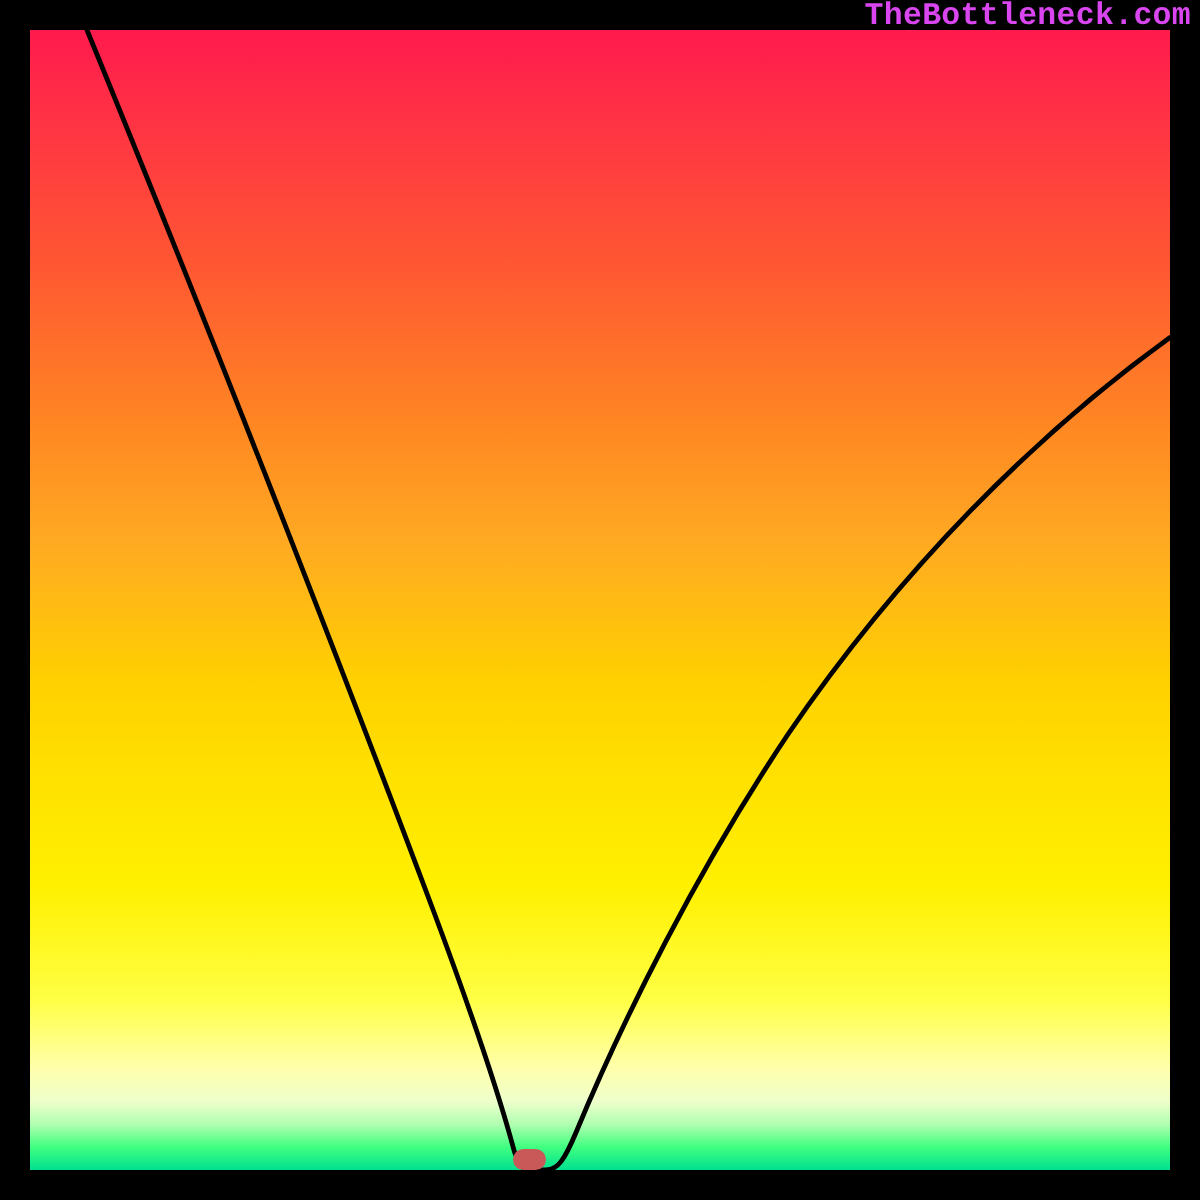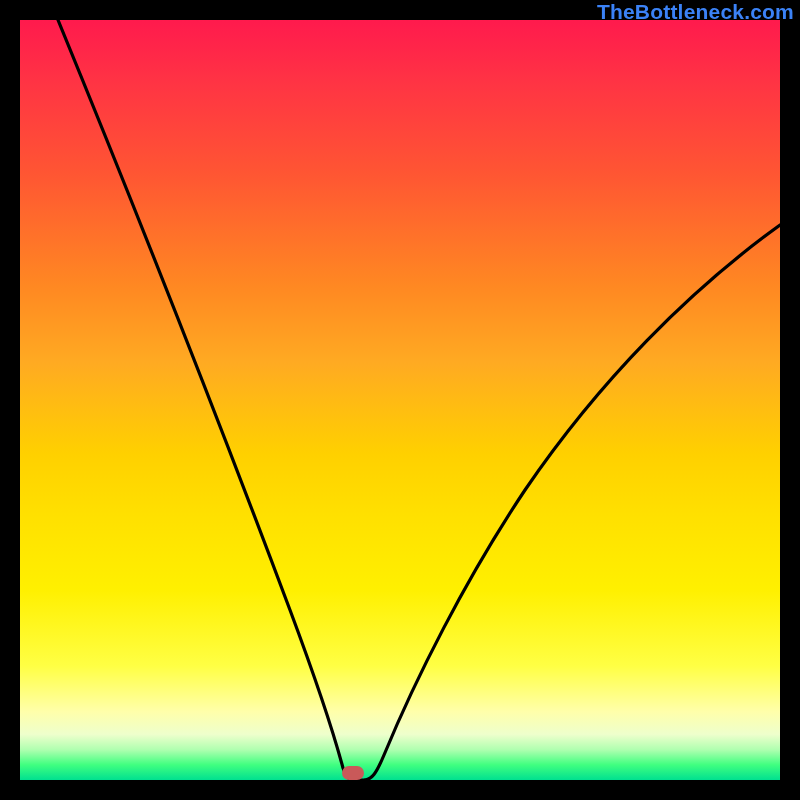--- a/index.html
+++ b/index.html
@@ -30,24 +30,24 @@
       #eeffcc 94%,
       #b0ffb0 96%,
       #40ff80 98%,
       #00e090 100%
     );
   }
   .watermark {
     position: absolute;
     top: 0px;
     right: 6px;
-    font-family: Liberation Sans, sans-serif;
+    font-family: Liberation Mono, monospace;
     font-size: 21px;
     font-weight: 600;
-    color: #3b82f6;
+    color: #d946ef;
     letter-spacing: 0.2px;
     user-select: none;
   }
   .curve-svg {
     position: absolute;
     left: 0; top: 0;
     width: 760px; height: 760px;
   }
   .marker {
     position: absolute;

